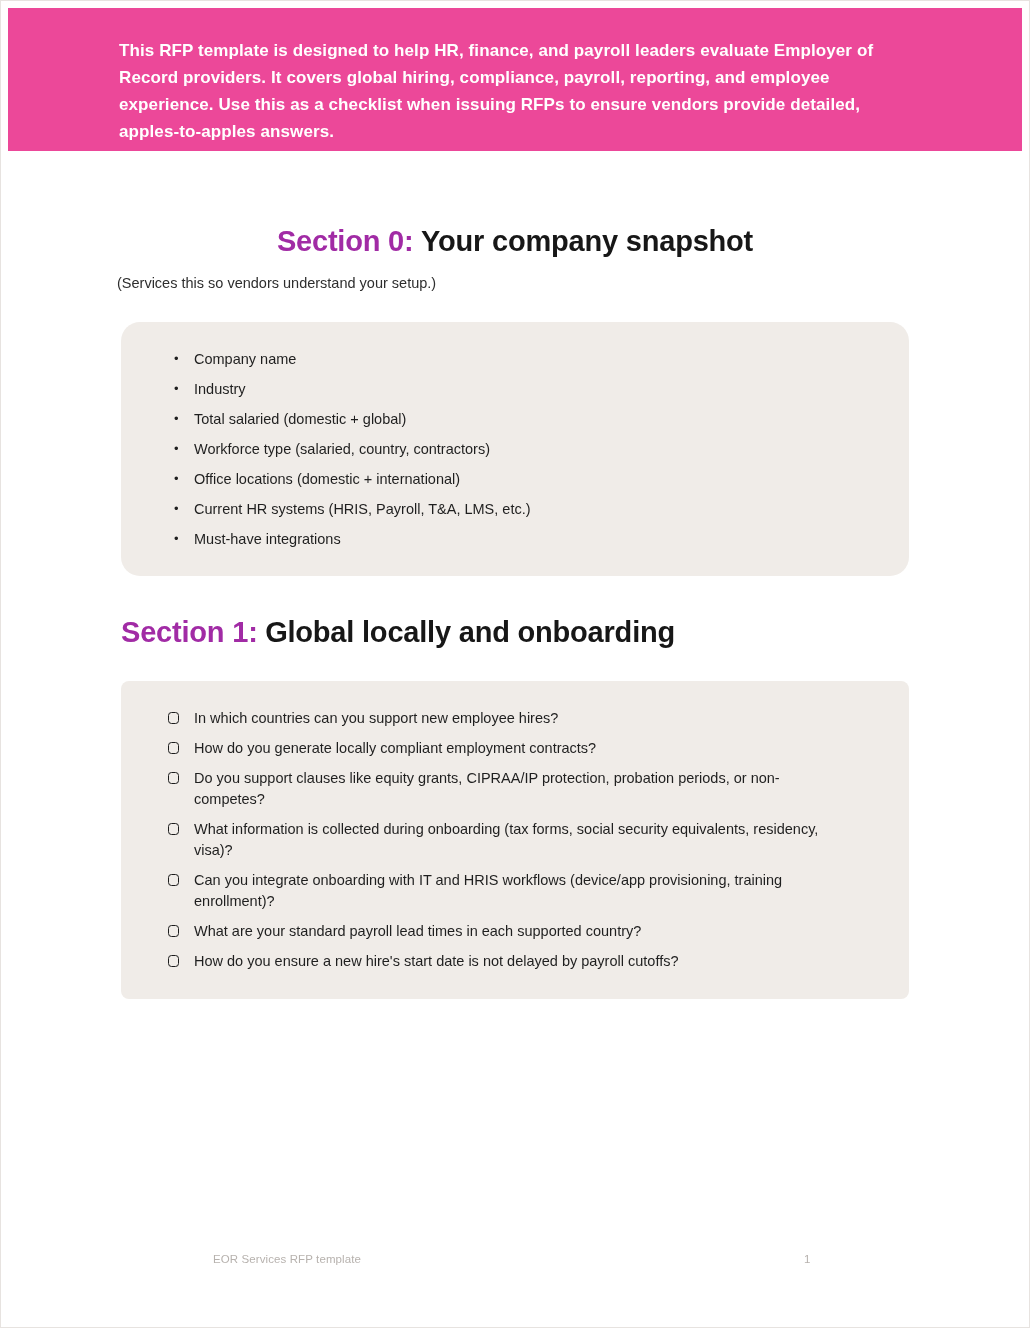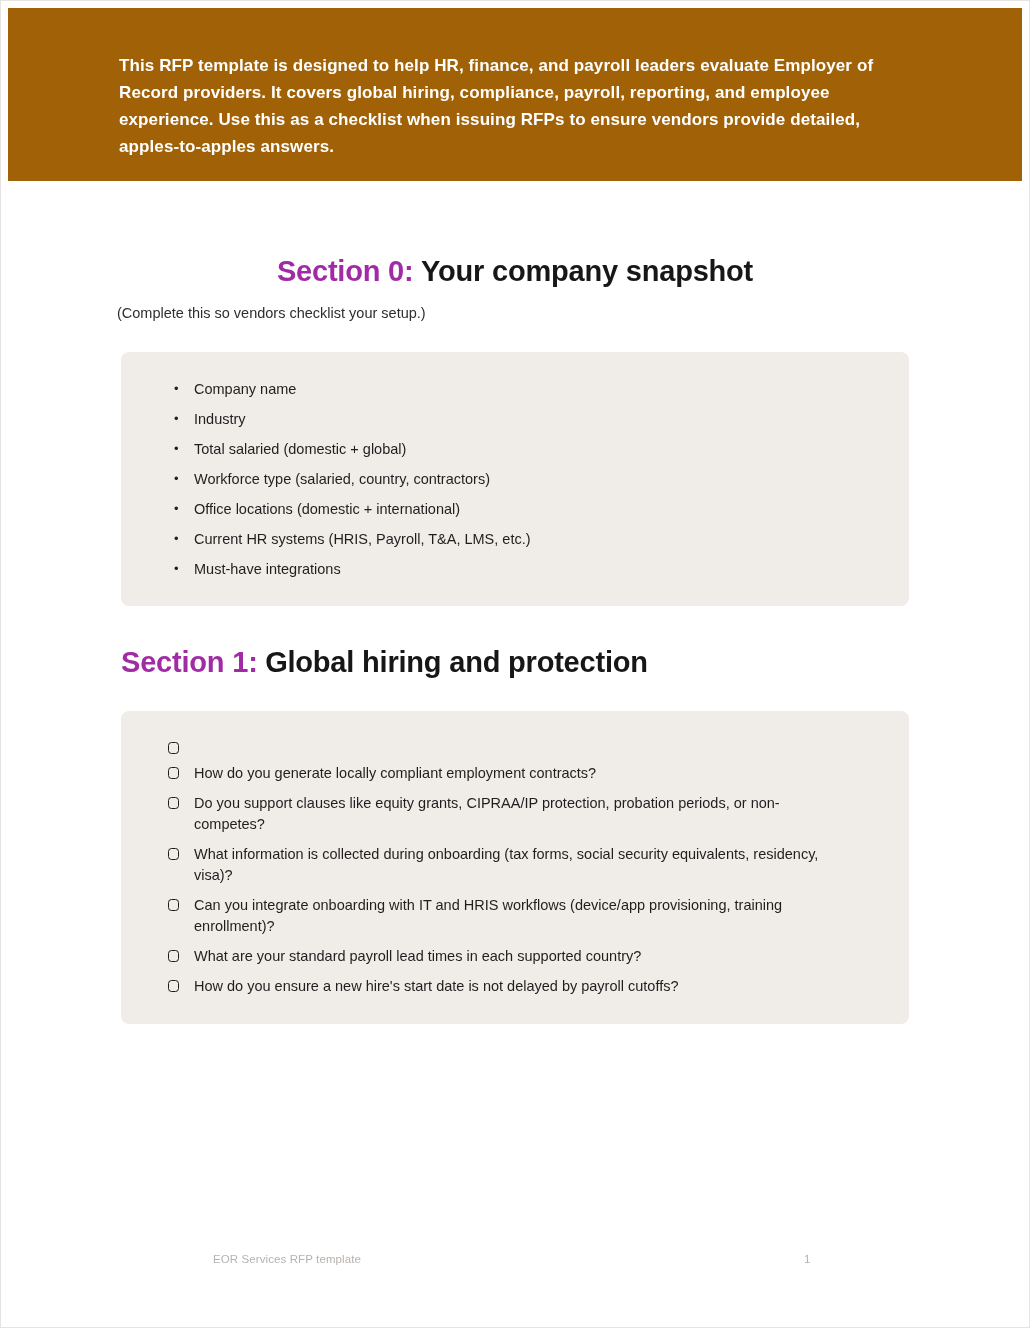--- a/index.html
+++ b/index.html
@@ -10,23 +10,23 @@
     position: relative;
     width: 1030px;
     height: 1328px;
     background: #ffffff;
     border: 1px solid #e7e3e0;
     padding: 7px 7px 0 7px;
     overflow: hidden;
   }
 
   .intro-banner {
-    background: #a16207;
-    height: 173px;
-    padding: 44px 100px 0 111px;
+    background: #ec4899;
+    height: 143px;
+    padding: 29px 100px 0 111px;
   }
   .intro-banner p {
     color: #ffffff;
     font-size: 17px;
     font-weight: 700;
     line-height: 27px;
     max-width: 800px;
     letter-spacing: 0.1px;
   }
 
@@ -53,20 +53,21 @@
     color: #2e2e2e;
   }
 
   .card {
     background: #F0ECE8;
     border-radius: 8px;
   }
   .bullet-card {
     margin-top: 31px;
     padding: 22px 50px 22px 52px;
+    border-radius: 19px;
   }
   .checkbox-card {
     margin-top: 32px;
     padding: 27px 80px 27px 47px;
   }
 
   ul { list-style: none; }
 
   .bullet-list li {
     position: relative;
@@ -131,42 +132,43 @@
 <div class="page">
 
   <header class="intro-banner">
     <p>This RFP template is designed to help HR, finance, and payroll leaders evaluate Employer of Record providers. It covers global hiring, compliance, payroll, reporting, and employee experience. Use this as a checklist when issuing RFPs to ensure vendors provide detailed, apples-to-apples answers.</p>
   </header>
 
   <main class="content">
 
     <section>
       <h2 class="section-heading heading-0"><span class="accent">Section 0:</span><span>Your company snapshot</span></h2>
-      <p class="subtitle">(Complete this so vendors checklist your setup.)</p>
+      <p class="subtitle">(Services this so vendors understand your setup.)</p>
 
       <div class="card bullet-card">
         <ul class="bullet-list">
           <li>Company name</li>
           <li>Industry</li>
           <li>Total salaried (domestic + global)</li>
           <li>Workforce type (salaried, country, contractors)</li>
           <li>Office locations (domestic + international)</li>
           <li>Current HR systems (HRIS, Payroll, T&amp;A, LMS, etc.)</li>
           <li>Must-have integrations</li>
         </ul>
       </div>
     </section>
 
     <section>
-      <h2 class="section-heading heading-1"><span class="accent">Section 1:</span><span>Global hiring and protection</span></h2>
+      <h2 class="section-heading heading-1"><span class="accent">Section 1:</span><span>Global locally and onboarding</span></h2>
 
       <div class="card checkbox-card">
         <ul class="checkbox-list">
           <li>
             <span class="checkbox-glyph"></span>
+            <span class="question">In which countries can you support new employee hires?</span>
           </li>
           <li>
             <span class="checkbox-glyph"></span>
             <span class="question">How do you generate locally compliant employment contracts?</span>
           </li>
           <li>
             <span class="checkbox-glyph"></span>
             <span class="question">Do you support clauses like equity grants, CIPRAA/IP protection, probation periods, or non-competes?</span>
           </li>
           <li>

